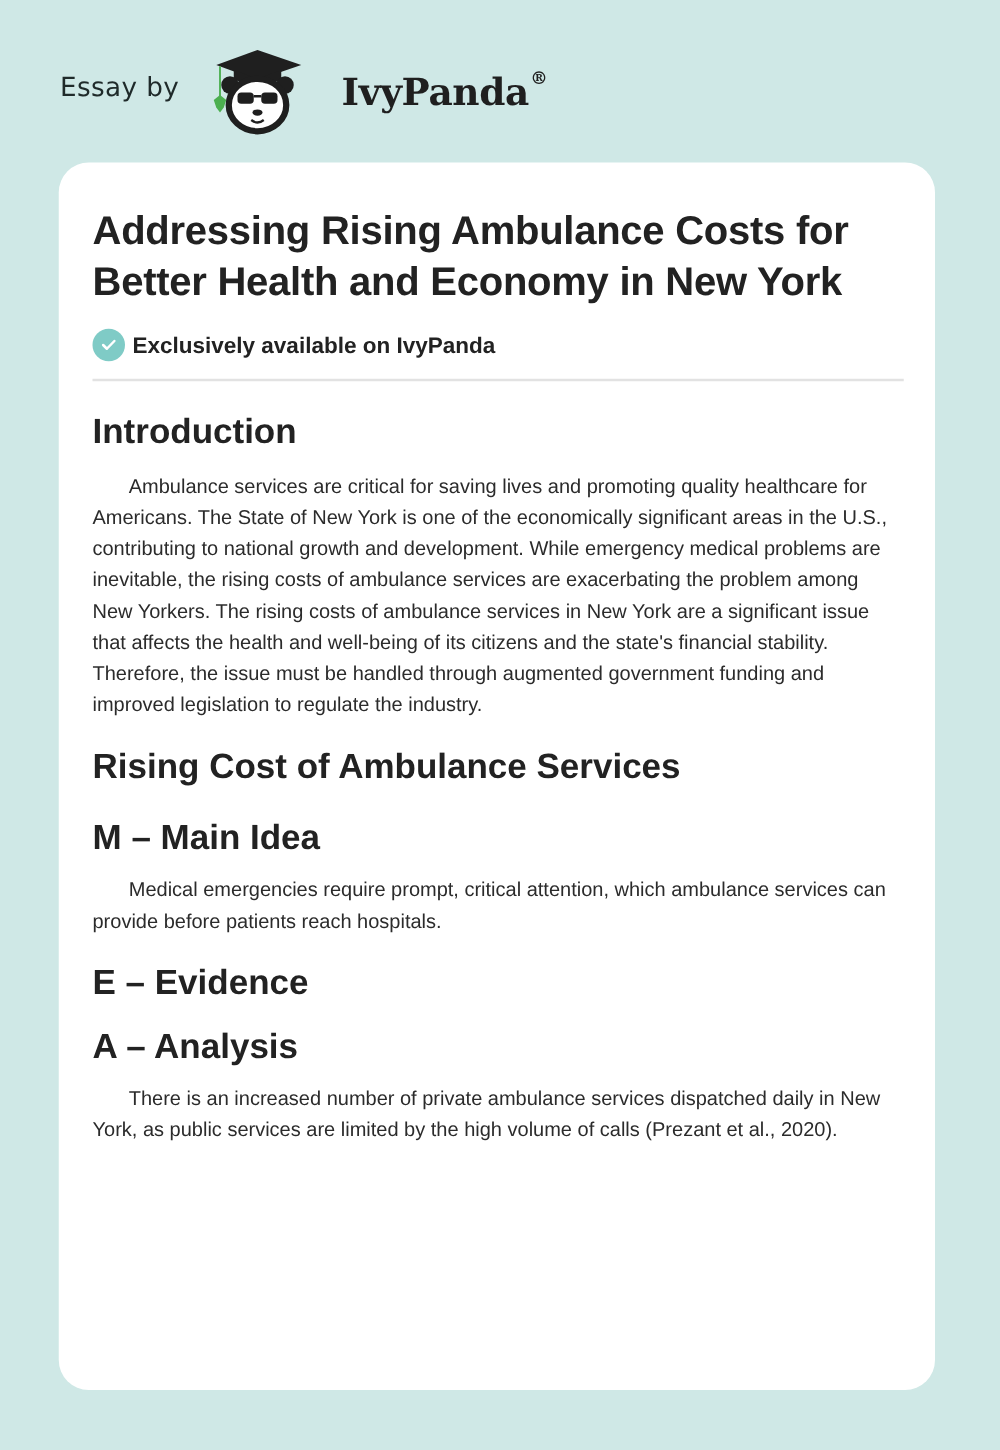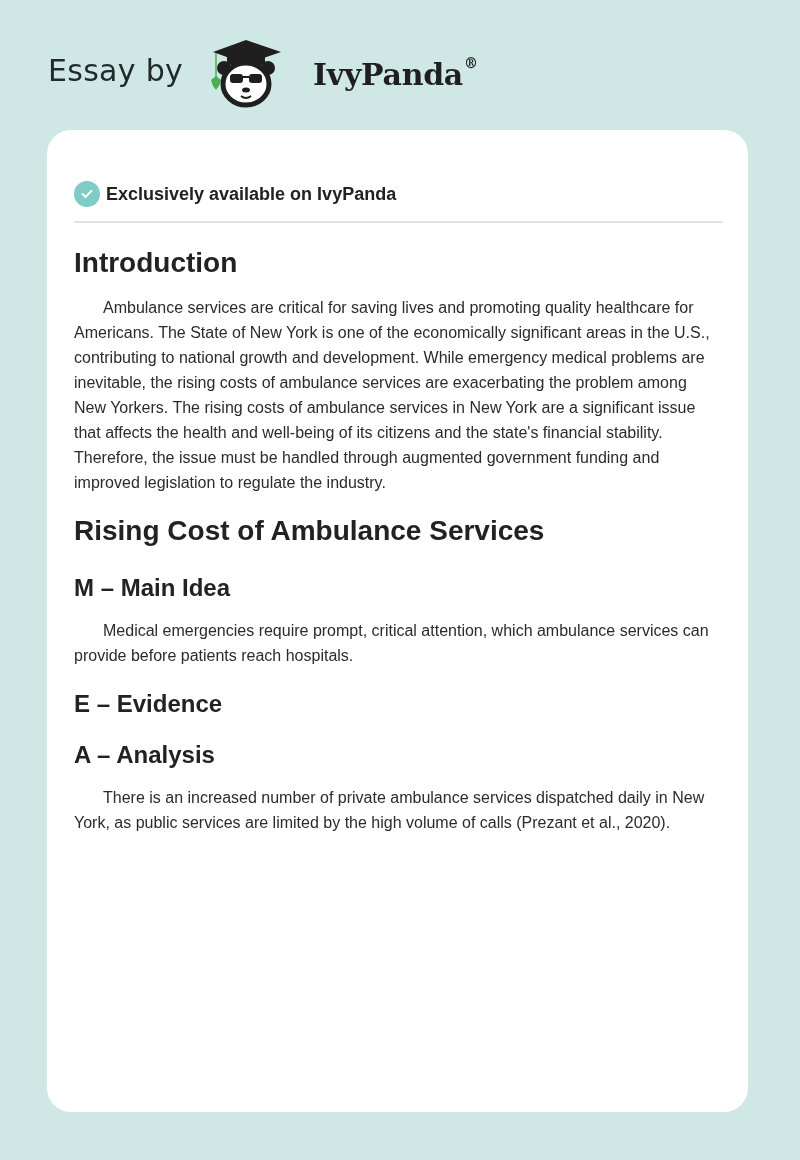--- a/index.html
+++ b/index.html
@@ -18,21 +18,21 @@
     .header {
       position: absolute;
       left: 48px;
       top: 34px;
       height: 76px;
       display: flex;
       align-items: center;
     }
     .essay-by {
       font-family: "DejaVu Sans", sans-serif;
-      font-size: 30px;
+      font-size: 21px;
       color: #1f2a2a;
       letter-spacing: 0.3px;
       margin-right: 20px;
       margin-top: -4px;
     }
     .logo-icon {
       width: 86px;
       height: 76px;
       display: block;
     }
@@ -100,21 +100,21 @@
     }
     h2.section {
       margin: 22px 0 0 0;
       font-size: 28px;
       line-height: 36px;
       font-weight: bold;
       color: #222222;
     }
     h3.sub {
       margin: 0;
-      font-size: 24px;
+      font-size: 28px;
       line-height: 30px;
       font-weight: bold;
       color: #222222;
     }
     p.para {
       margin: 0;
       font-size: 16px;
       line-height: 25px;
       color: #2b2b2b;
       text-indent: 29px;
@@ -142,20 +142,21 @@
     <rect x="46" y="40" width="13" height="9" rx="3" fill="#1f1f1f"></rect>
     <line x1="40" y1="43" x2="46" y2="43" stroke="#1f1f1f" stroke-width="2"></line>
 
     <ellipse cx="43" cy="56" rx="4" ry="2.5" fill="#1f1f1f"></ellipse>
     <path d="M38,62 Q43,66 48,62" fill="none" stroke="#1f1f1f" stroke-width="1.8"></path>
   </svg>
   <span class="brand"><span>IvyPanda</span><sup>®</sup></span>
 </div>
 
 <div class="card">
+  <h1 class="title">Addressing Rising Ambulance Costs for Better Health and Economy in New York</h1>
 
   <div class="badge">
     <span class="check-icon">
       <svg width="12" height="10" viewBox="0 0 12 10">
         <path d="M1.5,5 L4.5,8 L10.5,1.8" fill="none" stroke="#ffffff" stroke-width="2" stroke-linecap="round" stroke-linejoin="round"></path>
       </svg>
     </span>
     <span class="badge-text">Exclusively available on IvyPanda</span>
   </div>
 

